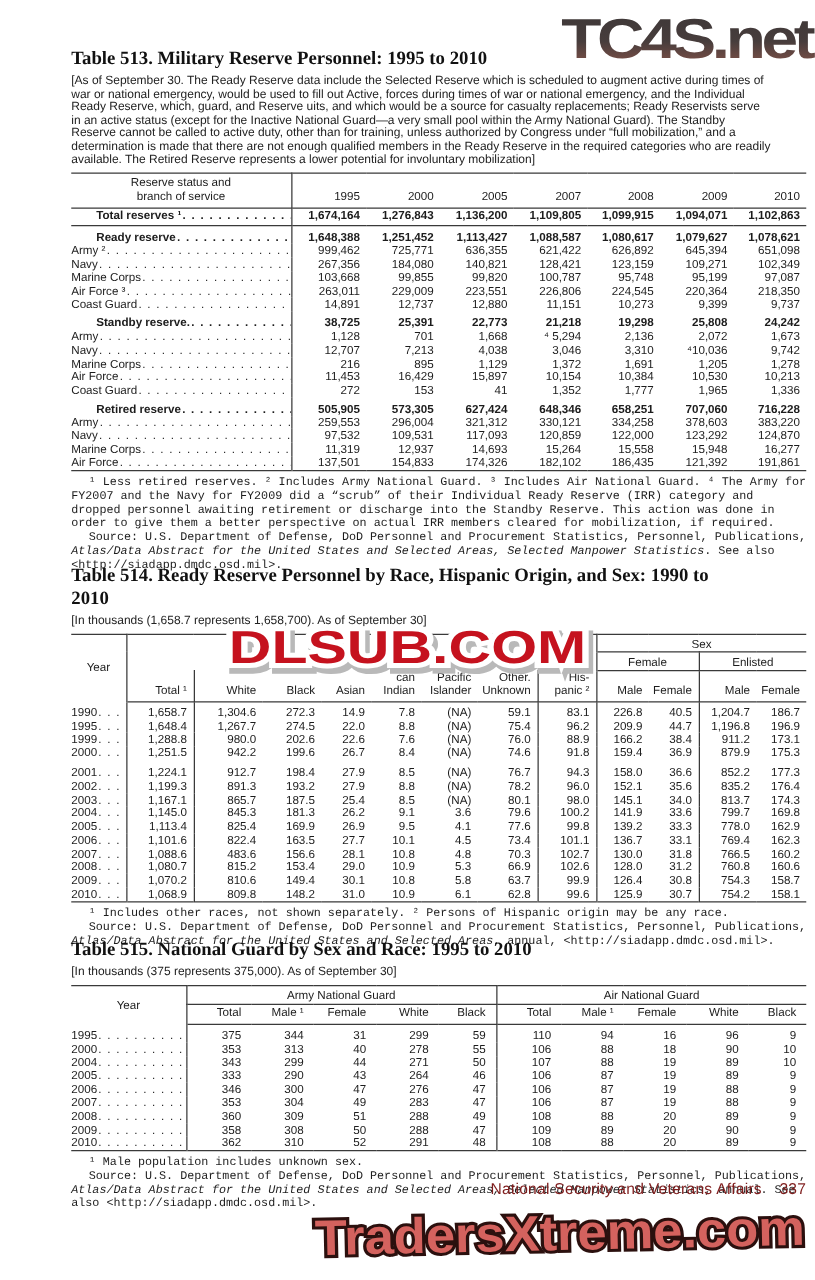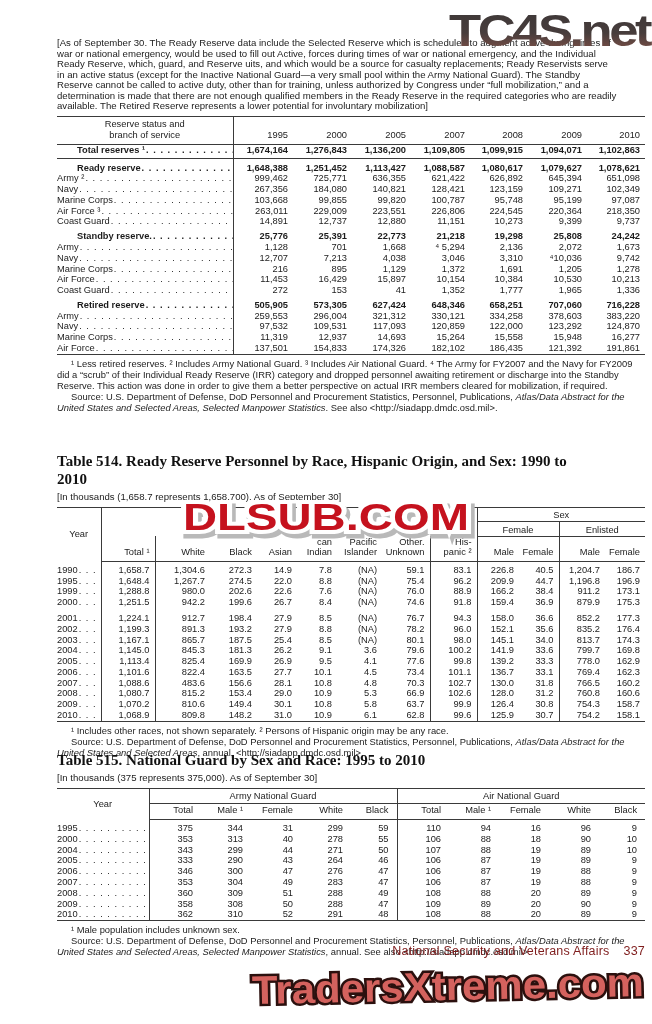--- a/index.html
+++ b/index.html
@@ -31,21 +31,21 @@
   .t513 td.stub{border-right:1px solid #3a3a3a;}
   .stubflex{display:flex;align-items:center;overflow:hidden;}
   .stubflex .lbl{white-space:nowrap;padding-right:1px;}
   .stubflex .dots{flex:1 1 auto;overflow:hidden;white-space:nowrap;letter-spacing:1px;}
   .t513 tr.total td{font-weight:bold;border-bottom:1px solid #3a3a3a;padding-bottom:2px;}
   .t513 tr.group td{font-weight:bold;}
   .t513 tr.gap td{padding-top:4px;}
   .t513 tr.total .lbl,.t513 tr.group .lbl{margin-left:20px;}
 
   
-  .fn{font-size:9.4px;line-height:1.18;margin:3px 0 0 0;max-width:588px;}
+  .fn{font-size:9.4px;line-height:1.18;margin:3px 0 0 0;max-width:588px;font-family:Liberation Mono, monospace;}
   .fn p{margin:0;text-indent:14px;}
   .it{font-style:italic;}
 
   
   .t514 thead th{vertical-align:bottom;white-space:nowrap;}
   .t514 thead tr.r1 th{border-top:1.5px solid #3a3a3a;}
   .t514 th.year-h{border-right:1px solid #3a3a3a;text-align:center;vertical-align:middle;}
   .t514 th.sex{border-bottom:1px solid #3a3a3a;text-align:center;height:13px;}
   .t514 th.grp{border-bottom:1px solid #3a3a3a;text-align:center;height:14px;}
   .t514 th.vr,.t514 td.vr{border-right:1px solid #3a3a3a;}
@@ -79,20 +79,21 @@
   .wm-tc4s{top:2px;right:0px;}
   .wm-dlsub{top:490px;left:176px;}
   .wm-traders{top:958px;left:244px;}
 </style>
 </head>
 <body>
 
 <div class="page">
 
   <div class="sec sec513">
+    <h1 class="tbl-title">Table 513. Military Reserve Personnel: 1995 to 2010</h1>
     <p class="tbl-note">[As of September 30. The Ready Reserve data include the Selected Reserve which is scheduled to augment active during times of war or national emergency,  would be used to fill out Active, forces during times of war or national emergency, and the Individual Ready Reserve, which, guard, and Reserve uits, and which would be a source for casualty replacements; Ready Reservists serve in an active status (except for the Inactive National Guard—a very small pool within the Army National Guard). The Standby Reserve cannot be called to active duty, other than for training, unless authorized by Congress under “full mobilization,” and a determination is made that there are not enough qualified members in the Ready Reserve in the required categories who are readily available. The Retired Reserve represents a lower potential for involuntary mobilization]</p>
 
     <table class="t513">
       <colgroup>
         <col style="width:176px">
         <col style="width:60px">
           <col style="width:59px">
           <col style="width:59px">
         <col style="width:59px">
           <col style="width:58px">
@@ -220,21 +221,21 @@
             <td class="num">9,399</td>
             <td class="num">9,737</td>
           </tr>
           <tr class="group gap">
             <td class="stub">
               <div class="stubflex">
                 <span class="lbl">Standby reserve.</span>
                 <span class="dots">. . . . . . . . . . . . . . . . . . . . . . . . . . . . . . . . . . . . . . . . . . . . . . . . . . . . . . . . . . . . . . . . . . . . . .</span>
               </div>
             </td>
-            <td class="num">25,776</td>
+            <td class="num">38,725</td>
             <td class="num">25,391</td>
             <td class="num">22,773</td>
             <td class="num">21,218</td>
             <td class="num">19,298</td>
             <td class="num">25,808</td>
             <td class="num">24,242</td>
           </tr>
           <tr class="item">
             <td class="stub">
               <div class="stubflex">

